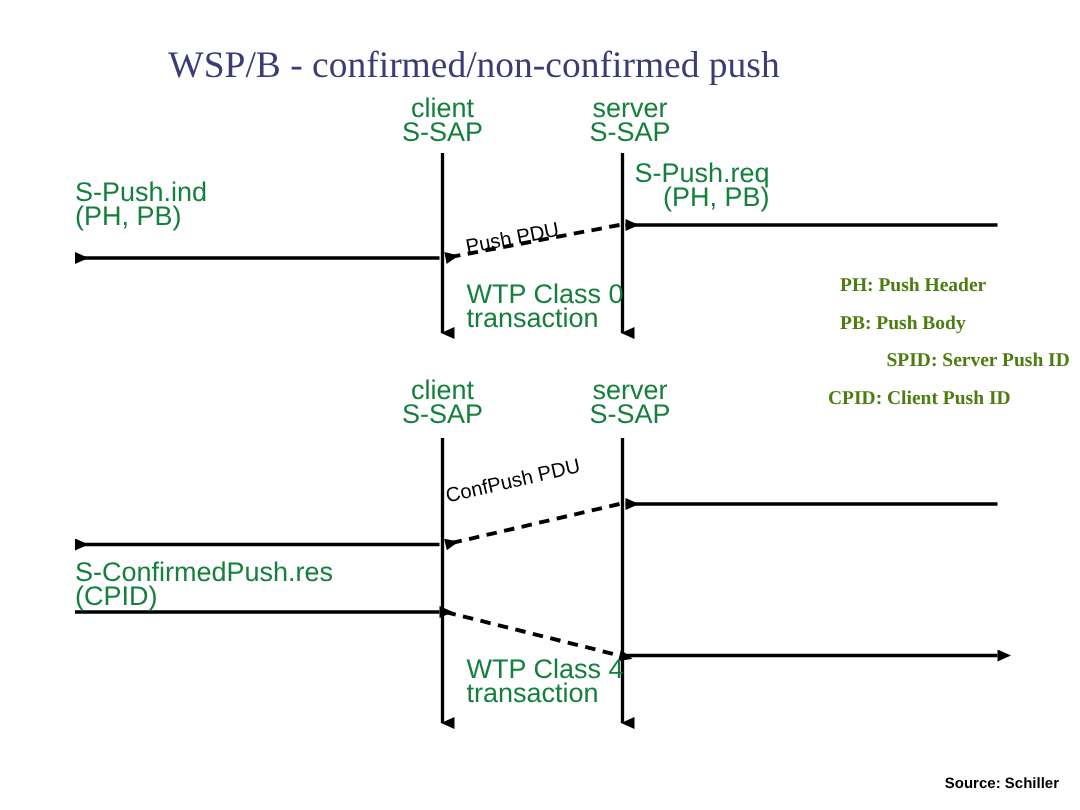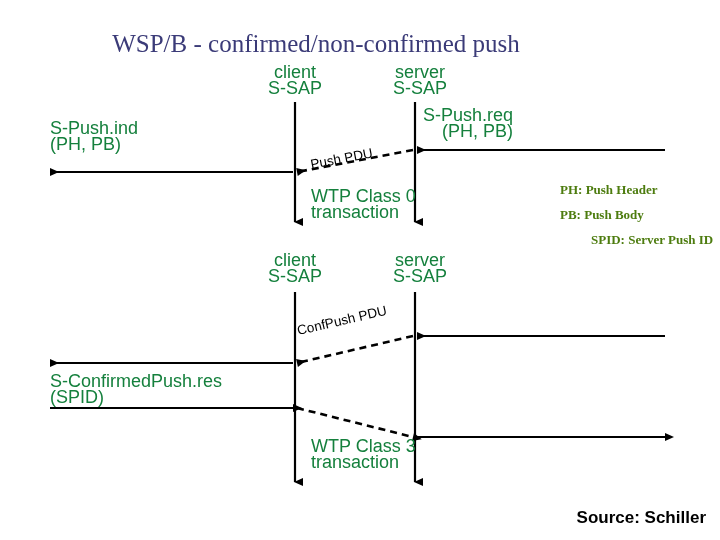--- a/index.html
+++ b/index.html
@@ -41,21 +41,21 @@
     font-size: 13px;
     font-weight: bold;
     color: #4d7c0f;
     white-space: nowrap;
   }
   #source {
     position: absolute;
     right: 14px;
     bottom: 12px;
     font-family: "Liberation Sans", sans-serif;
-    font-size: 17px;
+    font-size: 10px;
     font-weight: bold;
     color: #000000;
     white-space: nowrap;
   }
   .pdu-label {
     position: absolute;
     font-family: "Liberation Sans", sans-serif;
     font-size: 13.5px;
     color: #000000;
     white-space: nowrap;
@@ -130,33 +130,34 @@
 (PH, PB)</div>
 
   <div class="pdu-label" style="left:312px; top:157px; transform: rotate(-11deg);">Push PDU</div>
 
   <div class="lbl" style="left:311px; top:188px;">WTP Class 0
 transaction</div>
 
   <div class="legend" style="left:560px; top:182px;">PH: Push Header</div>
   <div class="legend" style="left:560px; top:207px;">PB: Push Body</div>
   <div class="legend" style="left:552px; top:232px;margin-left:39px;">SPID: Server Push ID</div>
+  <div class="legend" style="left:552px; top:257px;">CPID: Client Push ID</div>
 
   <div class="lbl center" style="left:255px; top:252px; width:80px;">client
 S-SAP</div>
 
   <div class="lbl center" style="left:380px; top:252px; width:80px;">server
 S-SAP</div>
 
 
 
   <div class="pdu-label" style="left:299px; top:323px; transform: rotate(-13deg);">ConfPush PDU</div>
 
   <div class="lbl" style="left:50px; top:373px;">S-ConfirmedPush.res
-(SPID)</div>
+(CPID)</div>
 
 
-  <div class="lbl" style="left:311px; top:438px;">WTP Class 3
+  <div class="lbl" style="left:311px; top:438px;">WTP Class 4
 transaction</div>
 
   <div id="source">Source: Schiller</div>
 
 </div>
 
 </body></html>

